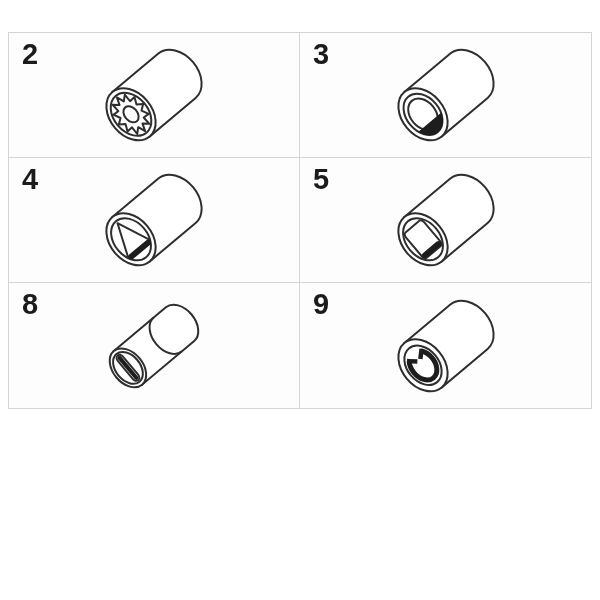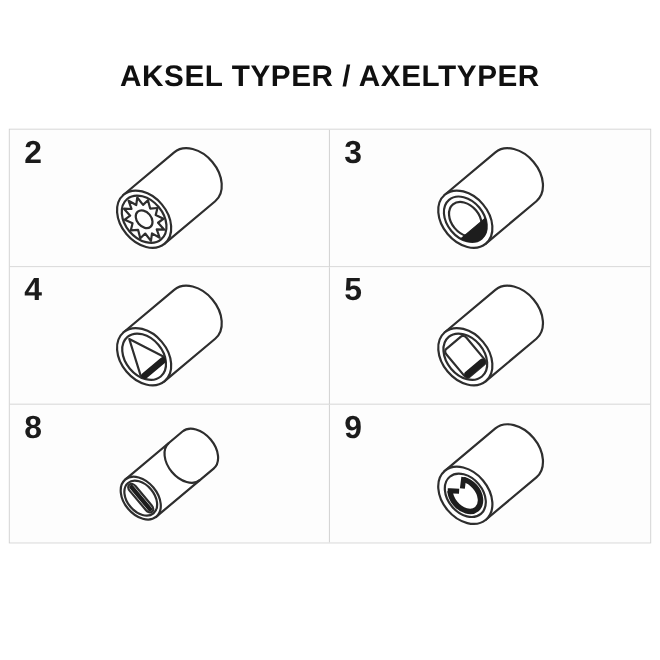--- a/index.html
+++ b/index.html
@@ -48,21 +48,20 @@
   svg { display: block; }
   .ln   { fill: #ffffff; stroke: #2e2e2e; stroke-width: 2; }
   .lnn  { fill: none;    stroke: #2e2e2e; stroke-width: 2; }
   .dark { fill: #1d1d1d; stroke: #1d1d1d; stroke-width: 1; }
   .dkln { fill: none;    stroke: #1d1d1d; }
 </style>
 </head>
 <body>
 
 <main>
-  <h1>AKSEL TYPER / AXELTYPER</h1>
 
   <section class="grid">
 
     <div class="cell">
       <span class="num">2</span>
       <svg width="152" height="118" viewBox="0 0 152 118">
         <g transform="translate(76,59) rotate(-40)">
           <path class="ln" d="M -30 -29 L 30 -29 A 21 29 0 0 1 30 29 L -30 29 Z"></path>
           <ellipse class="ln" cx="-30" cy="0" rx="21" ry="29"></ellipse>
           <g transform="translate(-30,0) scale(0.72,1)">

